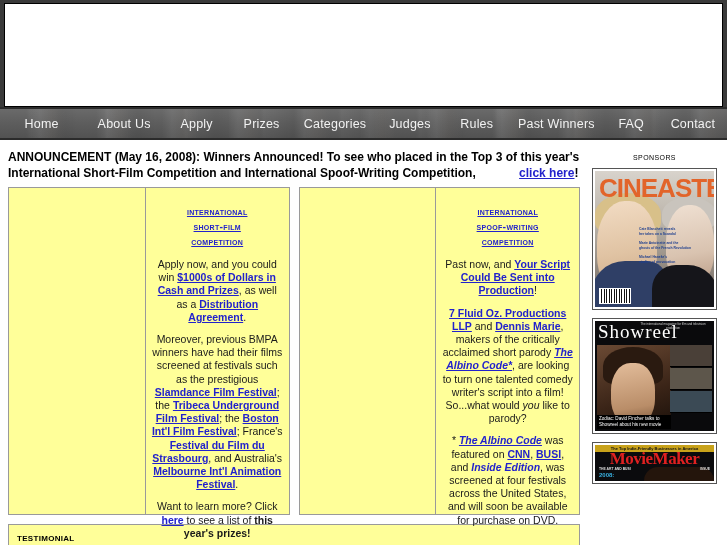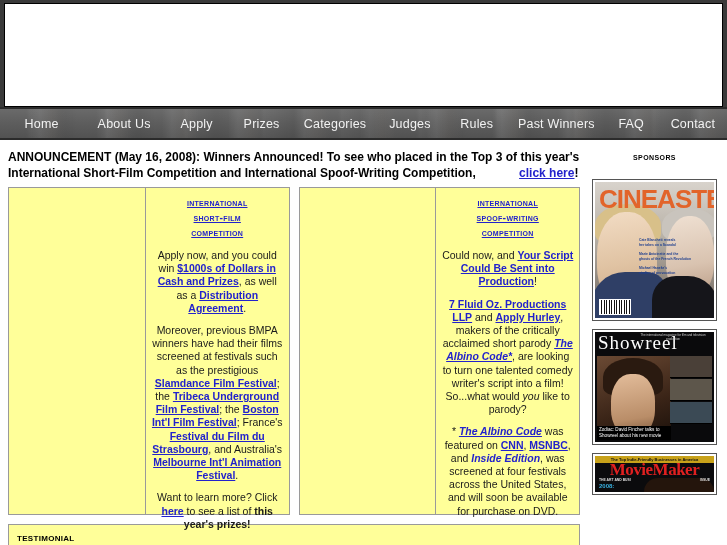--- a/index.html
+++ b/index.html
@@ -104,21 +104,21 @@
   }
   .comp-img{
     width:49%;
     background:#ffff99;
     border-right:1px solid #9a9a9a;
     box-sizing:border-box;
   }
   .comp-text{
     width:51%;
     box-sizing:border-box;
-    padding:7px 5px 4px 5px;
+    padding:16px 5px 4px 5px;
     text-align:center;
     font-size:10.5px;
     line-height:13.2px;
     color:#1a1a1a;
   }
   .comp-title{
     color:#2222cc;
     font-weight:bold;
     font-size:10.5px;
     font-variant:small-caps;
@@ -147,26 +147,26 @@
   .testimonial-title{
     font-weight:bold;
     font-size:12px;
     font-variant:small-caps;
     text-transform:lowercase;
     letter-spacing:.3px;
   }
 
   
   .sponsors-title{
-    font-weight:bold;
+    font-weight:normal;
     font-size:10.5px;
     font-variant:small-caps;
     text-transform:lowercase;
     letter-spacing:.4px;
-    margin:4px 0 17px 0;
+    margin:4px 0 6px 0;
   }
   .sponsor{
     width:125px;
     margin:0 auto 8px auto;
     border:1px solid #555;
     background:#fff;
     padding:2px;
     box-sizing:border-box;
     overflow:hidden;
     position:relative;
@@ -264,25 +264,25 @@
 
             <p><span>Want to learn more? Click </span><a href="#">here</a><span> to see a list of </span><b>this year's prizes!</b></p>
           </div>
         </div>
 
         <div class="comp-box">
           <div class="comp-img"></div>
           <div class="comp-text">
             <a href="#" class="comp-title"><span>International</span><br><span>Spoof-Writing</span><br><span>Competition</span></a>
 
-            <p><span>Could now, and </span><a href="#">Your Script Could Be Sent into Production</a><span>!</span></p>
-
-            <p><a href="#">7 Fluid Oz. Productions LLP</a><span> and </span><a href="#">Apply Hurley</a><span>, makers of the critically acclaimed short parody </span><a href="#" style="font-style:italic">The Albino Code*</a><span>, are looking to turn one talented comedy writer's script into a film! So...what would </span><i>you</i><span> like to parody?</span></p>
-
-            <p><span>* </span><a href="#" style="font-style:italic">The Albino Code</a><span> was featured on </span><a href="#">CNN</a><span>, </span><a href="#">MSNBC</a><span>, and </span><i style="color:#2222cc;font-weight:bold">Inside Edition</i><span>, was screened at four festivals across the United States, and will soon be available for purchase on DVD.</span></p>
+            <p><span>Past now, and </span><a href="#">Your Script Could Be Sent into Production</a><span>!</span></p>
+
+            <p><a href="#">7 Fluid Oz. Productions LLP</a><span> and </span><a href="#">Dennis Marie</a><span>, makers of the critically acclaimed short parody </span><a href="#" style="font-style:italic">The Albino Code*</a><span>, are looking to turn one talented comedy writer's script into a film! So...what would </span><i>you</i><span> like to parody?</span></p>
+
+            <p><span>* </span><a href="#" style="font-style:italic">The Albino Code</a><span> was featured on </span><a href="#">CNN</a><span>, </span><a href="#">BUSI</a><span>, and </span><i style="color:#2222cc;font-weight:bold">Inside Edition</i><span>, was screened at four festivals across the United States, and will soon be available for purchase on DVD.</span></p>
           </div>
         </div>
 
       </div>
 
       <div class="testimonial">
         <div class="testimonial-title">Testimonial</div>
       </div>
 
     </div>

